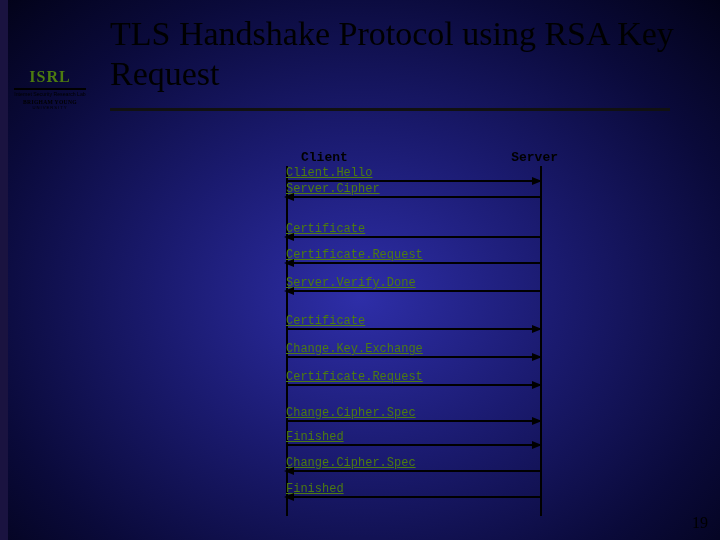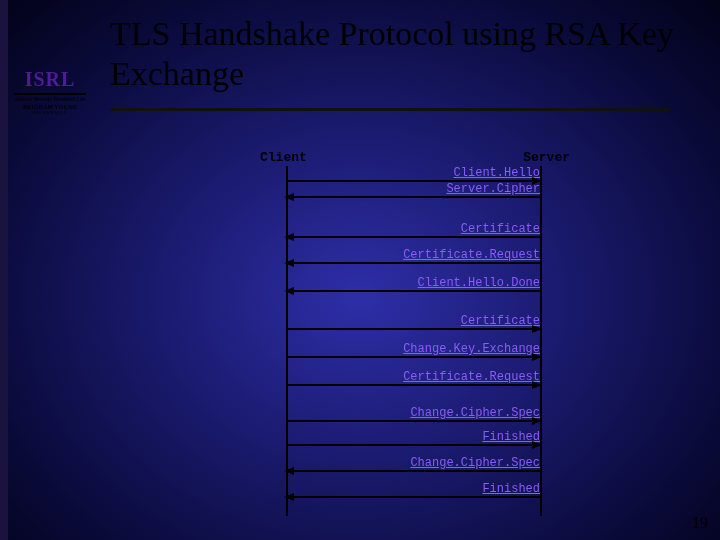--- a/index.html
+++ b/index.html
@@ -38,23 +38,23 @@
   }
   .logo {
     position: absolute;
     left: 14px;
     top: 68px;
     width: 72px;
     text-align: center;
   }
   .logo-main {
     font-family: 'Times New Roman', serif;
-    font-size: 20px;
+    font-size: 16px;
     letter-spacing: 1px;
-    color: #4c1d95;
+    color: #4d7c0f;
     font-weight: 700;
   }
   .logo-bar {
     width: 72px; height: 2px; background: #000; margin: 2px 0;
   }
   .logo-sub {
     font-size: 5.2px;
     line-height: 1.15;
     color: #000;
     font-family: Arial, sans-serif;
@@ -78,47 +78,48 @@
     width: 310px;
     height: 370px;
   }
   .party-label {
     position: absolute;
     top: 0;
     font-family: 'Courier New', monospace;
     font-size: 13px;
     color: #000;
     font-weight: bold;
+    margin-left: 41px;
   }
   .client-label { left: 0; }
-  .server-label { right: 0; }
+  .server-label { right: 12px; }
   .lifeline {
     position: absolute;
     top: 16px;
     width: 2px;
     height: 350px;
     background: #000;
   }
   .life-client { left: 26px; }
   .life-server { left: 280px; }
   .msg {
     position: absolute;
     left: 26px;
     width: 254px;
     height: 2px;
     background: #000;
   }
   .msg-label {
     position: absolute;
     width: 254px;
     left: 26px;
-    text-align: right;
+    text-align: left;
     font-family: 'Courier New', monospace;
     font-size: 12px;
-    color: #8b5cf6;
+    color: #4d7c0f;
     text-decoration: underline;
   }
   .arrow-r, .arrow-l {
     position: absolute;
     width: 0; height: 0;
     border-top: 4px solid transparent;
     border-bottom: 4px solid transparent;
   }
   .arrow-r { border-left: 10px solid #000; }
   .arrow-l { border-right: 10px solid #000; }
@@ -129,21 +130,21 @@
     font-family: 'Times New Roman', serif;
     font-size: 16px;
     color: #000;
   }
 </style>
 </head>
 <body>
 
 <div class="left-strip"></div>
 
-<div class="slide-title">TLS Handshake Protocol using RSA Key Exchange</div>
+<div class="slide-title">TLS Handshake Protocol using RSA Key Request</div>
 <div class="title-underline"></div>
 
 <div class="logo">
   <div class="logo-main">ISRL</div>
   <div class="logo-bar"></div>
   <div class="logo-sub">Internet Security Research Lab</div>
   <div class="logo-byu">BRIGHAM YOUNG</div>
   <div class="logo-uni">UNIVERSITY</div>
 </div>
 
@@ -158,21 +159,21 @@
       <div class="arrow-r" style="left: 272px; top: 27px;"></div>
       <div class="msg-label" style="top: 32px;">Server.Cipher</div>
       <div class="msg" style="top: 46px;"></div>
       <div class="arrow-l" style="left: 24px; top: 43px;"></div>
       <div class="msg-label" style="top: 72px;">Certificate</div>
       <div class="msg" style="top: 86px;"></div>
       <div class="arrow-l" style="left: 24px; top: 83px;"></div>
       <div class="msg-label" style="top: 98px; text-decoration: underline;">Certificate.Request</div>
       <div class="msg" style="top: 112px;"></div>
       <div class="arrow-l" style="left: 24px; top: 109px;"></div>
-      <div class="msg-label" style="top: 126px;">Client.Hello.Done</div>
+      <div class="msg-label" style="top: 126px;">Server.Verify.Done</div>
       <div class="msg" style="top: 140px;"></div>
       <div class="arrow-l" style="left: 24px; top: 137px;"></div>
       <div class="msg-label" style="top: 164px;">Certificate</div>
       <div class="msg" style="top: 178px;"></div>
       <div class="arrow-r" style="left: 272px; top: 175px;"></div>
       <div class="msg-label" style="top: 192px;">Change.Key.Exchange</div>
       <div class="msg" style="top: 206px;"></div>
       <div class="arrow-r" style="left: 272px; top: 203px;"></div>
       <div class="msg-label" style="top: 220px;">Certificate.Request</div>
       <div class="msg" style="top: 234px;"></div>

